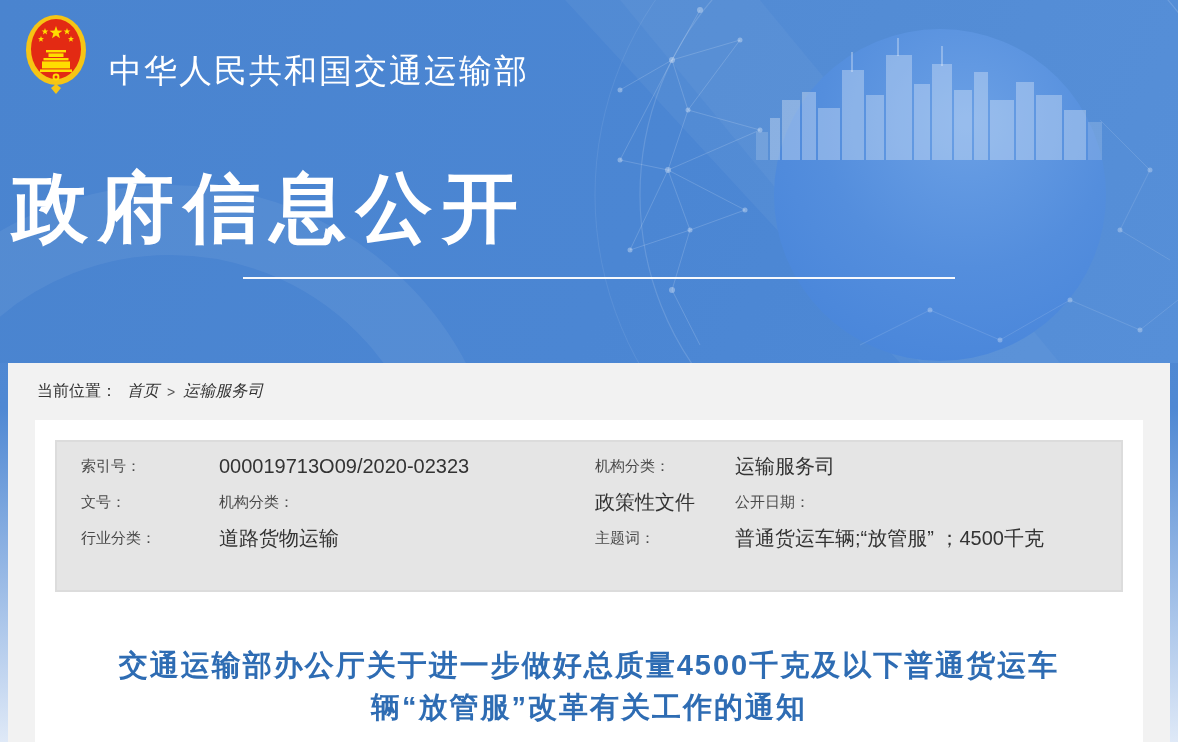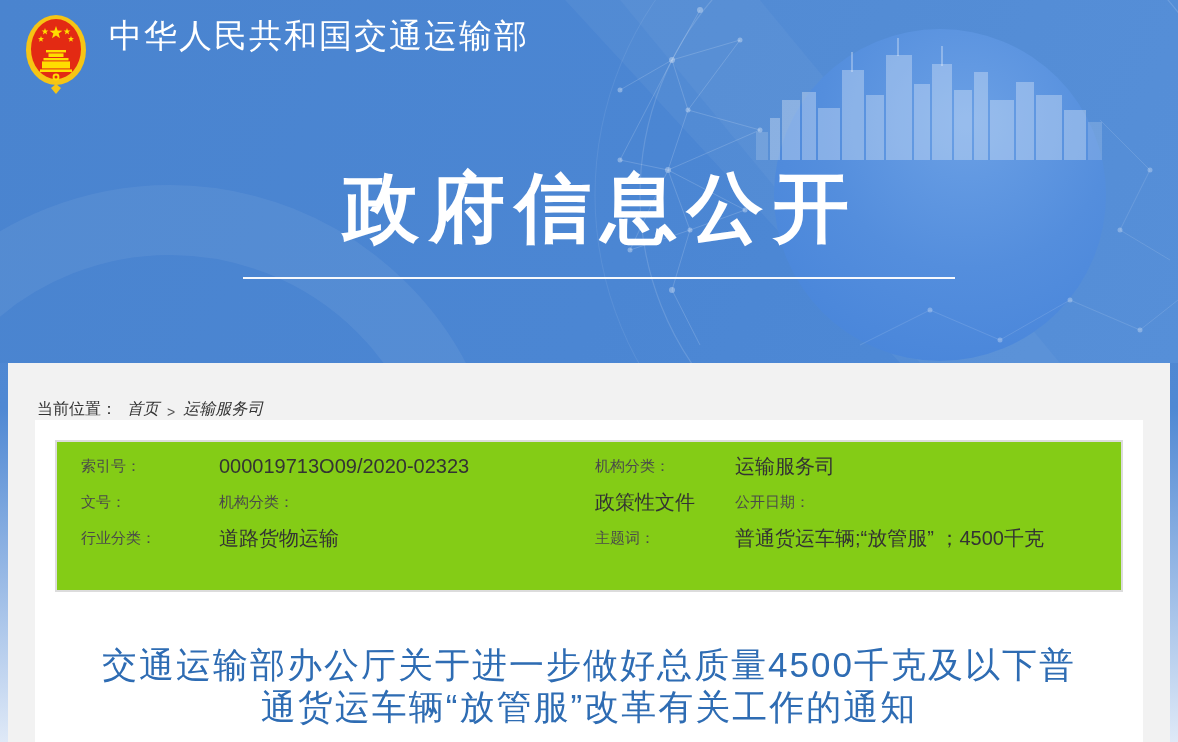--- a/index.html
+++ b/index.html
@@ -16,38 +16,37 @@
     height: 363px;
     background: linear-gradient(115deg, #4a84cf 0%, #4b86d3 55%, #4f8ad7 100%);
     overflow: hidden;
   }
   .banner-deco { position: absolute; inset: 0; pointer-events: none; }
 
   .brand {
     position: absolute;
     top: 14px; left: 25px;
     display: flex;
-    align-items: flex-start;
+    align-items: flex-end;
     z-index: 3;
   }
   .emblem { width: 62px; height: 80px; display: block; }
   .site-name {
     margin-left: 22px;
     color: #ffffff;
     font-size: 33px;
     letter-spacing: 2px;
     font-weight: 500;
     white-space: nowrap;
   }
 
   .banner-title-wrap {
     position: absolute;
     top: 158px;
     left: 0; right: 0;
-    text-align: center;
     z-index: 3;
   }
   .banner-title {
     display: inline-block;
     color: #ffffff;
     font-size: 76px;
     font-weight: bold;
     letter-spacing: 10px;
     transform: translateX(12px);
     white-space: nowrap;
@@ -63,60 +62,60 @@
   
   .content-bg {
     margin: 0 8px;
     width: 1162px;
     height: 379px;
     background: #f2f2f2;
   }
   .breadcrumb {
     height: 57px;
     display: flex;
-    align-items: flex-end;
+    align-items: center;
     padding-left: 29px;
     font-size: 16px;
     color: #333333;
   }
   .breadcrumb a { color: #333333; text-decoration: none; cursor: pointer; font-style: italic; }
   .breadcrumb .sep { margin: 0 8px; color: #555; font-size: 14px; }
   .breadcrumb .crumb-label { margin-right: 10px; }
 
   .card {
     width: 1108px;
     margin: 0 auto;
     height: 322px;
     background: #ffffff;
   }
   .meta-box {
     margin: 0 20px;
     position: relative;
     top: 20px;
     height: 152px;
-    background: #84cc16;
+    background: #e5e5e5;
     border: 2px solid #dcdcdc;
     display: grid;
     grid-template-columns: 138px 1fr 140px 1fr;
     grid-auto-rows: 36px;
     align-items: center;
     padding: 6px 10px 6px 24px;
   }
   .m-label { font-size: 15px; color: #4a4a4a; }
   .m-value { font-size: 20px; color: #333333; }
 
   .doc-title {
     position: relative;
     top: 72px;
     margin: 0 auto;
     max-width: 1000px;
     text-align: center;
-    font-size: 35px;
+    font-size: 29px;
     line-height: 42px;
-    font-weight: normal;
+    font-weight: bold;
     letter-spacing: 2px;
     color: #2e6cb3;
   }
 </style>
 </head>
 <body>
 
 <div>
 
   <header class="banner">

